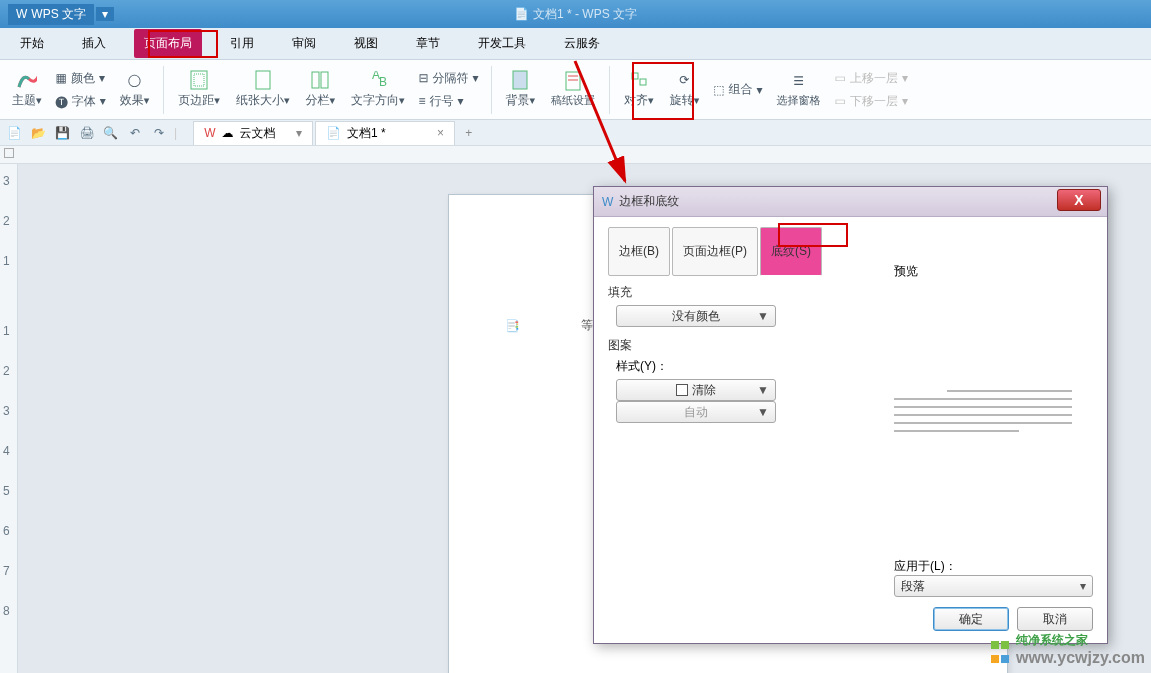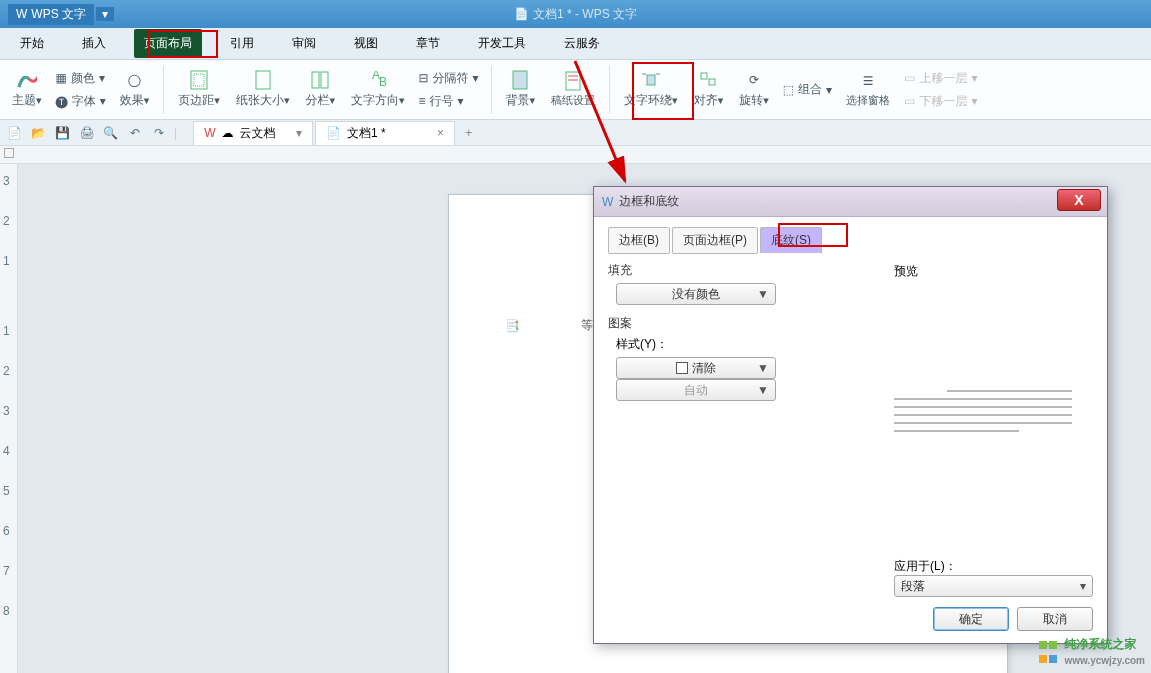--- a/index.html
+++ b/index.html
@@ -3,21 +3,21 @@
 <meta charset="utf-8">
 <style>
 *{box-sizing:border-box;margin:0;padding:0;font-family:"Microsoft YaHei",sans-serif;font-size:12px;user-select:none}
 body{width:1151px;height:673px;background:#fff;position:relative;overflow:hidden}
 .title-bar{height:28px;background:linear-gradient(#5aa3d9,#3e8cca);display:flex;align-items:center;color:#fff;padding:0 8px}
 .title-bar .app-name{display:flex;align-items:center;gap:4px;padding:2px 8px;background:#2f7bb9}
 .title-bar .app-drop{padding:0 6px;background:#2f7bb9;margin-left:2px}
 .title-bar .doc-title{position:absolute;left:50%;transform:translateX(-50%);color:#e9f3fa;opacity:.85;display:flex;align-items:center;gap:4px}
 .menu-bar{height:32px;background:#e6eef5;border-bottom:1px solid #c8d5e0;display:flex;align-items:center;padding:0 10px;gap:18px}
 .menu-bar span{color:#000000;padding:6px 10px;cursor:default}
-.menu-bar .active{background:#14532d;color:#fff;border-radius:2px}
+.menu-bar .active{background:#be185d;color:#fff;border-radius:2px}
 .red-box{border:2px solid #d40000;position:absolute}
 .ribbon{height:60px;background:#fcfdfe;border-bottom:1px solid #cfd8df;display:flex;align-items:center;padding:4px 6px;gap:4px}
 .rib-btn{display:flex;flex-direction:column;align-items:center;justify-content:center;padding:2px 6px;height:56px;min-width:34px;color:#4a5a68;gap:2px}
 .rib-btn .ic{width:20px;height:20px;display:flex;align-items:center;justify-content:center}
 .rib-btn .lbl{font-size:11px;white-space:nowrap}
 .rib-sm{display:flex;align-items:center;gap:4px;color:#4a5a68;padding:2px 4px;white-space:nowrap}
 .rib-stack{display:flex;flex-direction:column;gap:2px;justify-content:center;height:56px}
 .sep{width:1px;height:48px;background:#d8e1e8;margin:0 4px}
 .qat{height:26px;background:#eaf1f6;border-bottom:1px solid #d4dde4;display:flex;align-items:center;padding:0 6px;gap:6px}
 .qat .ic{width:18px;height:18px;color:#5a7285;display:flex;align-items:center;justify-content:center}
@@ -30,22 +30,22 @@
 .vruler .vt{position:absolute;left:3px}
 .canvas{position:absolute;left:18px;top:164px;right:0;bottom:0;background:#e2e8ee}
 .page{position:absolute;left:430px;top:30px;width:560px;height:790px;background:#fff;border:1px solid #b8c4ce;box-shadow:2px 2px 6px rgba(0,0,0,.1)}
 .page .doc-ic{position:absolute;left:56px;top:124px;width:16px;height:16px}
 .page .txt{position:absolute;left:132px;top:122px;color:#555}
 .dlg{position:absolute;left:593px;top:186px;width:515px;height:458px;background:#f1eef3;border:1px solid #7a6b8a;box-shadow:3px 3px 12px rgba(0,0,0,.3)}
 .dlg-title{height:30px;background:linear-gradient(#e6e0ec,#d4cbdd);display:flex;align-items:center;padding:0 8px;color:#333;border-bottom:1px solid #b9adc4}
 .dlg-close{position:absolute;right:6px;top:2px;width:44px;height:22px;background:linear-gradient(#e67,#c13028);border:1px solid #8a1e18;border-radius:3px;display:flex;align-items:center;justify-content:center;color:#fff;font-weight:bold;font-size:14px}
 .dlg-body{padding:10px 14px;background:#fff;height:calc(100% - 30px);position:relative}
 .tabs{display:flex;gap:2px;margin-bottom:8px}
-.tab{padding:4px 10px;background:#f7f7f7;border:1px solid #b8b8b8;border-radius:2px;color:#333}
-.tab.active{background:#c4b5fd;border-bottom-color:#fff}
+.tab{padding:15px 10px;background:#f7f7f7;border:1px solid #b8b8b8;border-radius:2px;color:#333}
+.tab.active{background:#ec4899;border-bottom-color:#fff}
 .fieldset{margin-bottom:10px}
 .fieldset .legend{color:#333;margin-bottom:4px}
 .combo{width:160px;height:22px;background:linear-gradient(#fdfdfd,#e9e9e9);border:1px solid #a7a7a7;border-radius:3px;display:flex;align-items:center;justify-content:center;position:relative;color:#333;margin-left:8px}
 .combo.full{width:100%;margin-left:0;justify-content:flex-start;padding-left:6px}
 .combo .arr{position:absolute;right:6px;color:#555}
 .combo.disabled{color:#999}
 .combo-chk{display:flex;align-items:center;gap:4px}
 .chkbox{width:12px;height:12px;border:1px solid #555;background:#fff}
 .right-col{position:absolute;left:300px;top:46px;right:14px}
 .preview-box{width:178px;height:130px;margin-top:110px;display:flex;flex-direction:column;gap:6px}
@@ -158,30 +158,20 @@
       <span class="ic">
         <svg width="18" height="20">
           <rect x="2" y="1" width="14" height="18" fill="none" stroke="#5b7"></rect>
           <line x1="4" y1="5" x2="14" y2="5" stroke="#d55"></line>
           <line x1="4" y1="9" x2="14" y2="9" stroke="#d55"></line>
         </svg>
       </span>
       <span class="lbl">稿纸设置</span>
     </div>
   <div class="sep"></div>
-  <div class="rib-btn">
-      <span class="ic">
-        <svg width="20" height="18">
-          <rect x="6" y="4" width="8" height="10" fill="#cde" stroke="#5b7"></rect>
-          <line x1="1" y1="3" x2="5" y2="3" stroke="#888"></line>
-          <line x1="15" y1="3" x2="19" y2="3" stroke="#888"></line>
-        </svg>
-      </span>
-      <span class="lbl"><span>文字环绕</span>▾</span>
-    </div>
   <div class="rib-btn">
       <span class="ic">
         <svg width="18" height="18">
           <rect x="2" y="2" width="6" height="6" fill="none" stroke="#5b7"></rect>
           <rect x="10" y="8" width="6" height="6" fill="none" stroke="#5b7"></rect>
         </svg>
       </span>
       <span class="lbl"><span>对齐</span>▾</span>
     </div>
   <div class="rib-btn">
@@ -333,15 +323,15 @@
   </div>
 </div>
 
 <div class="watermark">
   <span class="wm-ic">
     <span style="background:#7cc142"></span><span style="background:#7cc142"></span><br>
     <span style="background:#f5a623"></span><span style="background:#4a9fd8"></span>
   </span>
   <span>
     <span>纯净系统之家</span><br>
-    <span style="font-size:10px;color:#888">www.ycwjzy.com</span>
+    <span style="font-size:16px;color:#888">www.ycwjzy.com</span>
   </span>
 </div>
 
 </body></html>

